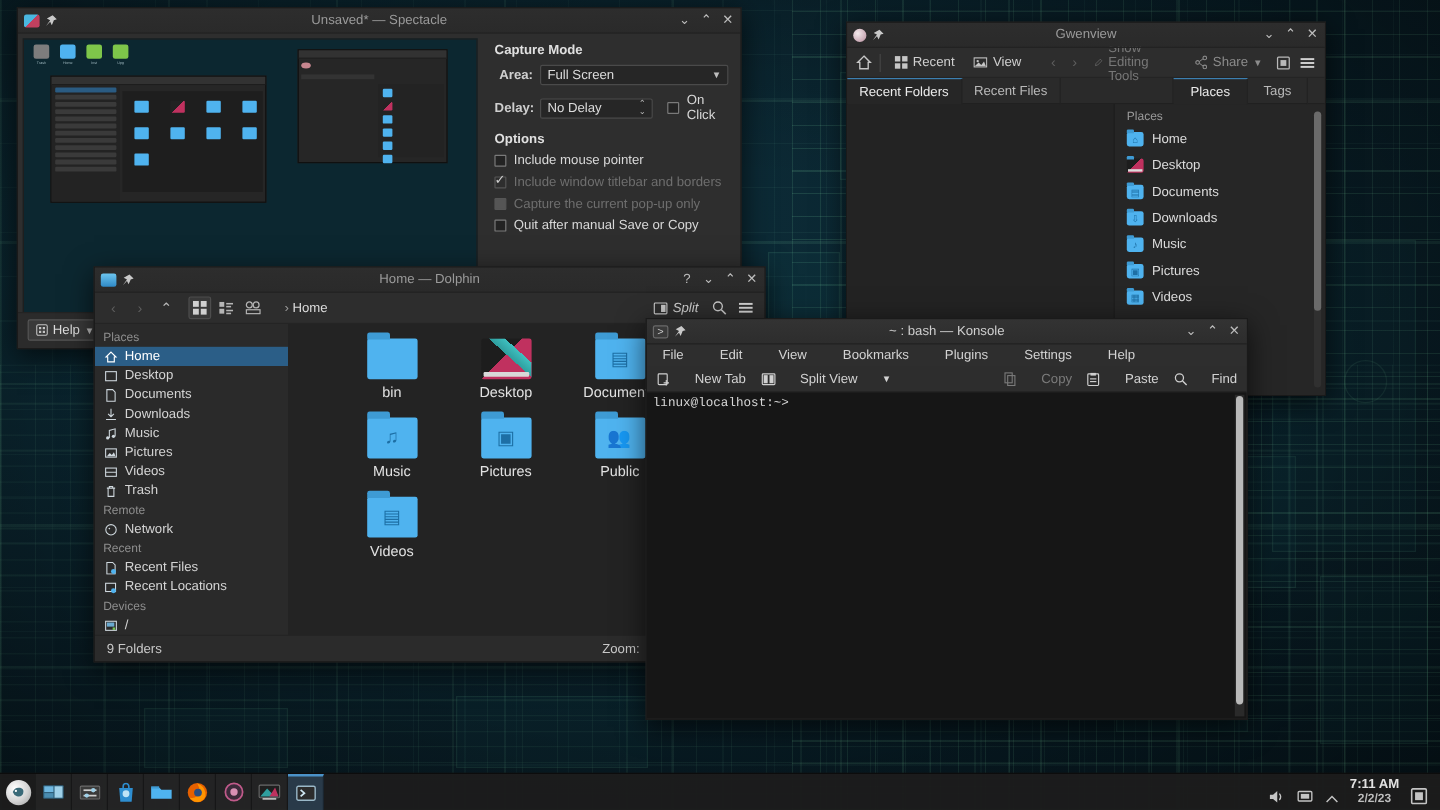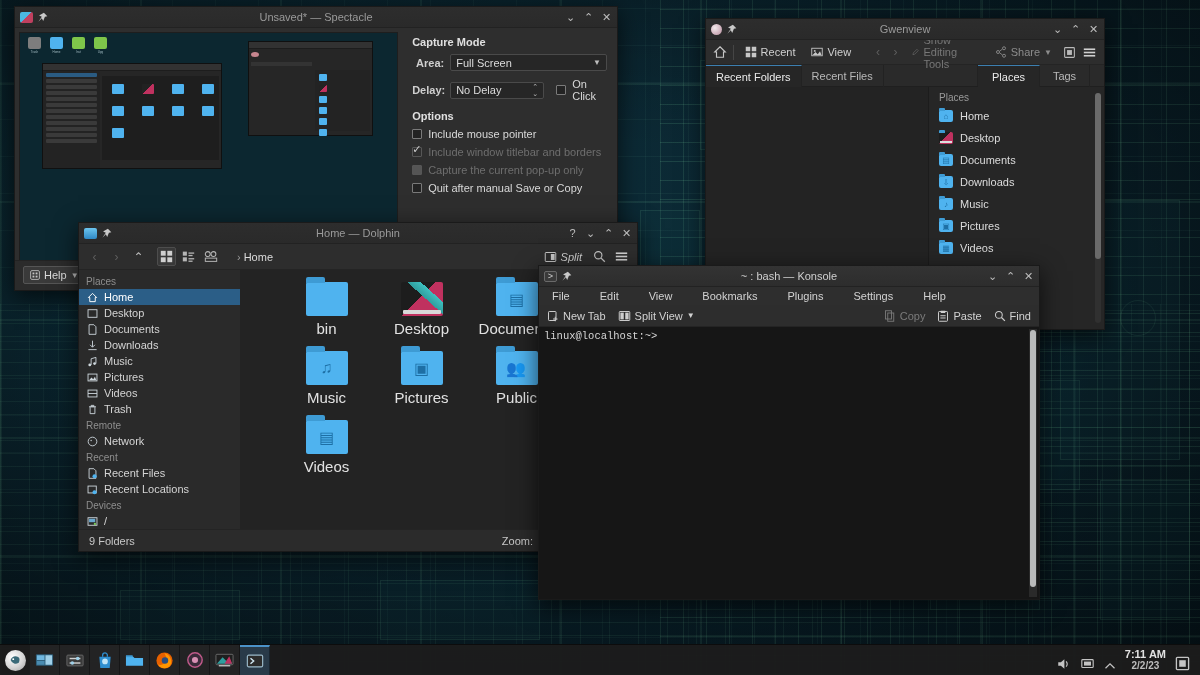--- a/index.html
+++ b/index.html
@@ -195,21 +195,21 @@
     background: linear-gradient(135deg, #1d1d1d 0 45%, #c0315f 45% 100%);
     overflow:hidden;
   }
   .deskimg::before {
     content:""; position:absolute; left:0; top:0; width:100%;height:100%;
     background: linear-gradient(42deg, transparent 55%, #2f9e9e 55%, #3ec0c0 72%, transparent 72%);
   }
   .deskimg::after {
     content:""; position:absolute; left:2px; right:2px; bottom:2px; height:4px; background:#d8d8d8; border-radius:1px;
   }
-  .gitem span { font-size:15px; color:#e2e2e2; }
+  .gitem span { font-size:12px; color:#e2e2e2; }
   .dol-status {
     height:22px; background:#2b2b2b; border-top:1px solid #242424;
     display:flex; align-items:center; padding:0 10px; font-size:11px; color:#c8c8c8;
   }
   .zoom-wrap { margin-left:auto; display:flex; align-items:center; gap:6px; }
   .zoom-track { width:88px; height:4px; background:#4a4a4a; border-radius:2px; position:relative; }
   .zoom-fill { position:absolute; left:0; top:0; height:4px; width:22px; background:#3c7fb0; border-radius:2px;}
   .zoom-knob { position:absolute; left:20px; top:-4px; width:11px;height:11px;border-radius:50%;
                background:#d4d4d4; border:1px solid #8e8e8e;}
 
@@ -242,21 +242,21 @@
   .gw-fold.img::after { content:""; position:absolute; left:1px;right:1px;bottom:1px;height:2px;background:#ddd;}
 
   
   #konsole { left:538px; top:265px; width:502px; height:335px; }
   .k-menu { height:18px; background:#2e2e2e; display:flex; align-items:center; padding:0 6px; gap:16px;}
   .k-menu div { padding:0 7px; font-size:11px; color:#d2d2d2; height:18px; line-height:18px;}
   .k-toolbar {
     height:22px; background:#2d2d2d; border-bottom:1px solid #242424;
     display:flex; align-items:center; padding:0 8px; gap:12px;
   }
-  .k-tb { display:flex; align-items:center; gap:4px; font-size:11px; color:#d2d2d2;}
+  .k-tb { display:flex; align-items:center; gap:20px; font-size:11px; color:#d2d2d2;}
   .k-tb.dim { color:#7b7b7b; }
   .k-term {
     position:absolute; left:0; right:0; top:61px; bottom:0;
     background:#161616; padding:3px 5px;
     font-family:"Liberation Mono", monospace; font-size:10.5px; color:#d6d6d6;
   }
   .k-term .prompt { letter-spacing:0; }
   .k-scroll {
     position:absolute; right:2px; top:63px; bottom:2px; width:8px; background:#2a2a2a;
   }

